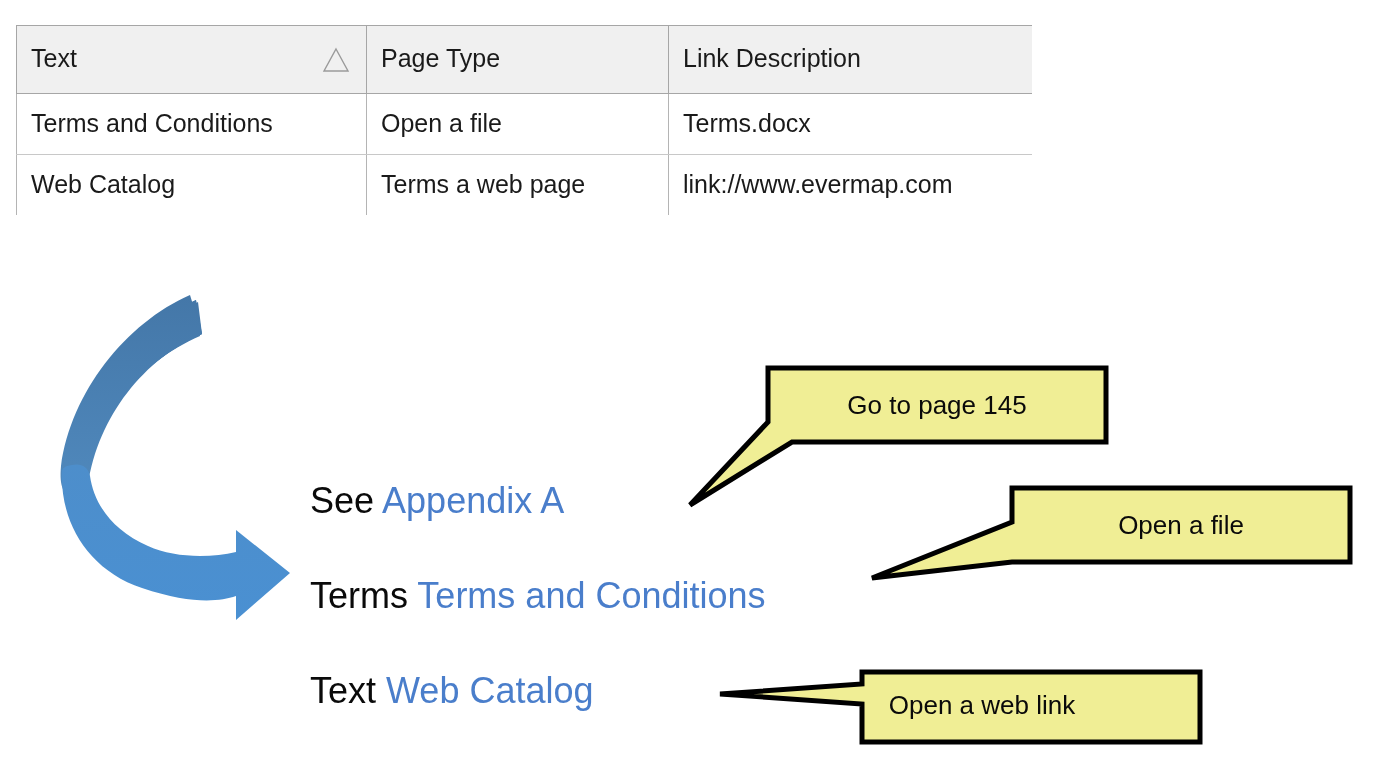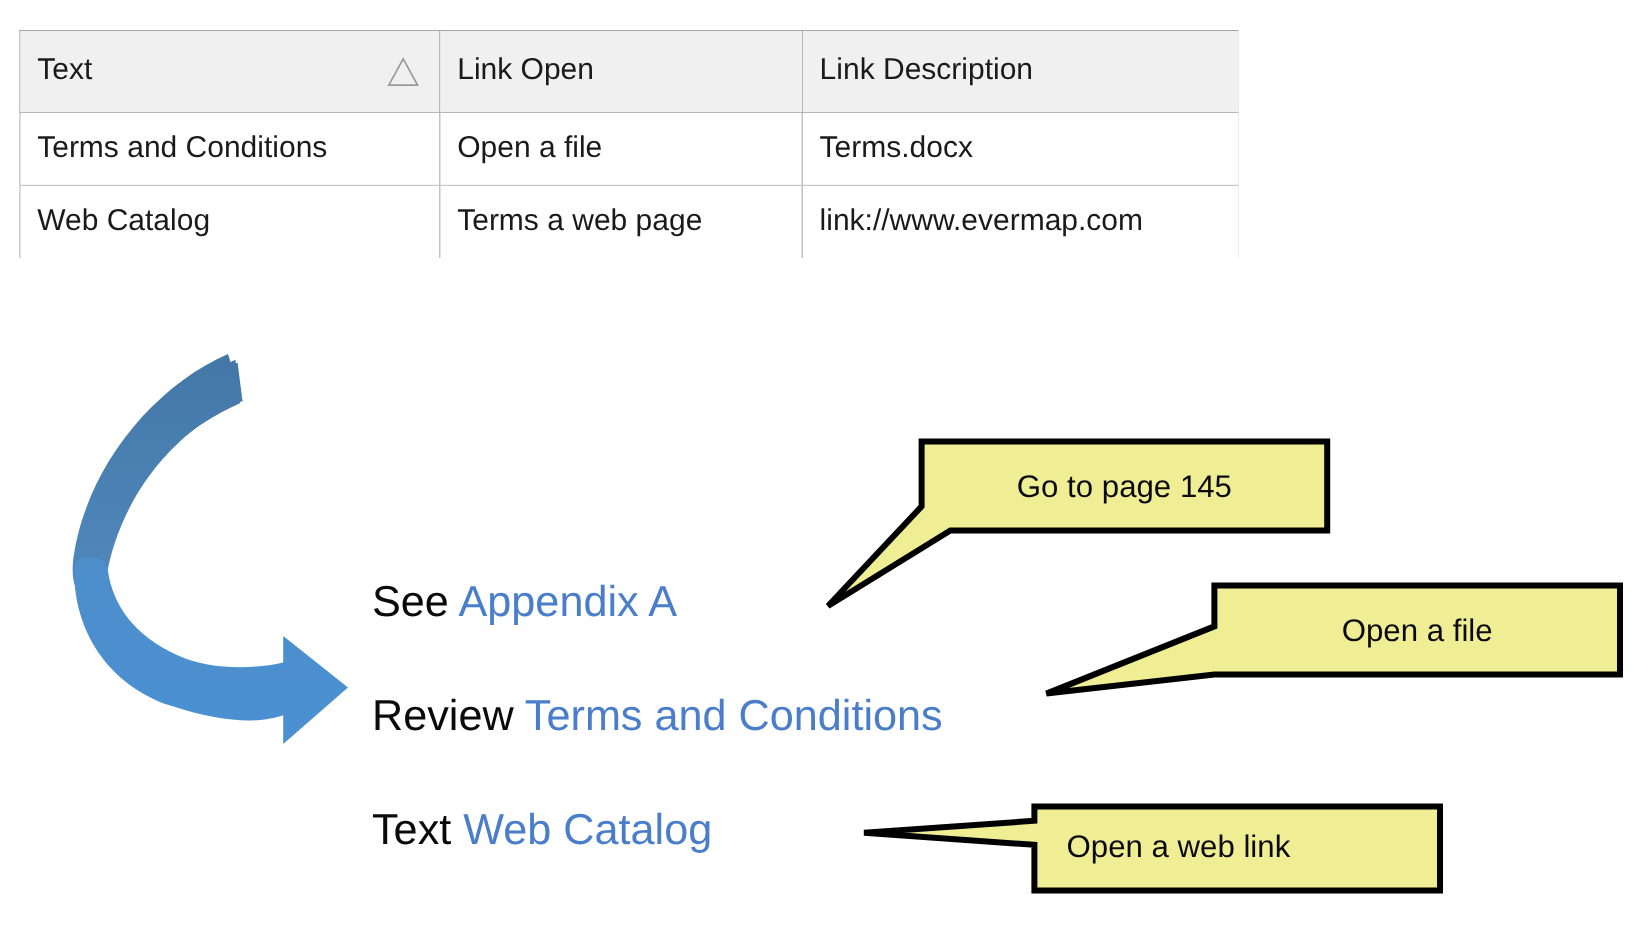--- a/index.html
+++ b/index.html
@@ -130,21 +130,21 @@
       <tr>
         <th>
           <span>Text</span>
           <span class="sort-tri">
             <svg width="28" height="26" viewBox="0 0 28 26" aria-hidden="true">
               <polygon points="14,2 26,24 2,24" fill="none" stroke="#9a9a9a" stroke-width="1.4"></polygon>
             </svg>
           </span>
         </th>
         <th>
-          <span>Link Open</span>
+          <span>Page Type</span>
         </th>
         <th>
           <span>Link Description</span>
         </th>
       </tr>
     </thead>
     <tbody>
       <tr>
         <td>Terms and Conditions</td>
         <td>Open a file</td>
@@ -205,21 +205,21 @@
              C 62 240, 44 214, 40 186
              C 38 176, 30 173, 22 175
              C 15 176, 12 178, 12 182 Z" fill="url(#arrowGradBottom)"></path>
   </svg>
 </div>
 
 <div class="doc-line" id="doc-line-1">
   <span class="plain">See </span><span class="hyperlink">Appendix A</span>
 </div>
 <div class="doc-line" id="doc-line-2">
-  <span class="plain">Review </span><span class="hyperlink">Terms and Conditions</span>
+  <span class="plain">Terms </span><span class="hyperlink">Terms and Conditions</span>
 </div>
 <div class="doc-line" id="doc-line-3">
   <span class="plain">Text </span><span class="hyperlink">Web Catalog</span>
 </div>
 
 <svg class="callout-svg" id="callout-1-svg" width="470" height="190" viewBox="0 0 470 190">
 
   <path d="M 108 8 L 446 8 L 446 82 L 132 82 L 30 145 L 108 62 Z" fill="#f0ee95" stroke="#000000" stroke-width="5" stroke-linejoin="miter"></path>
 </svg>
 <div class="callout-text" id="callout-1-text">Go to page 145</div>

